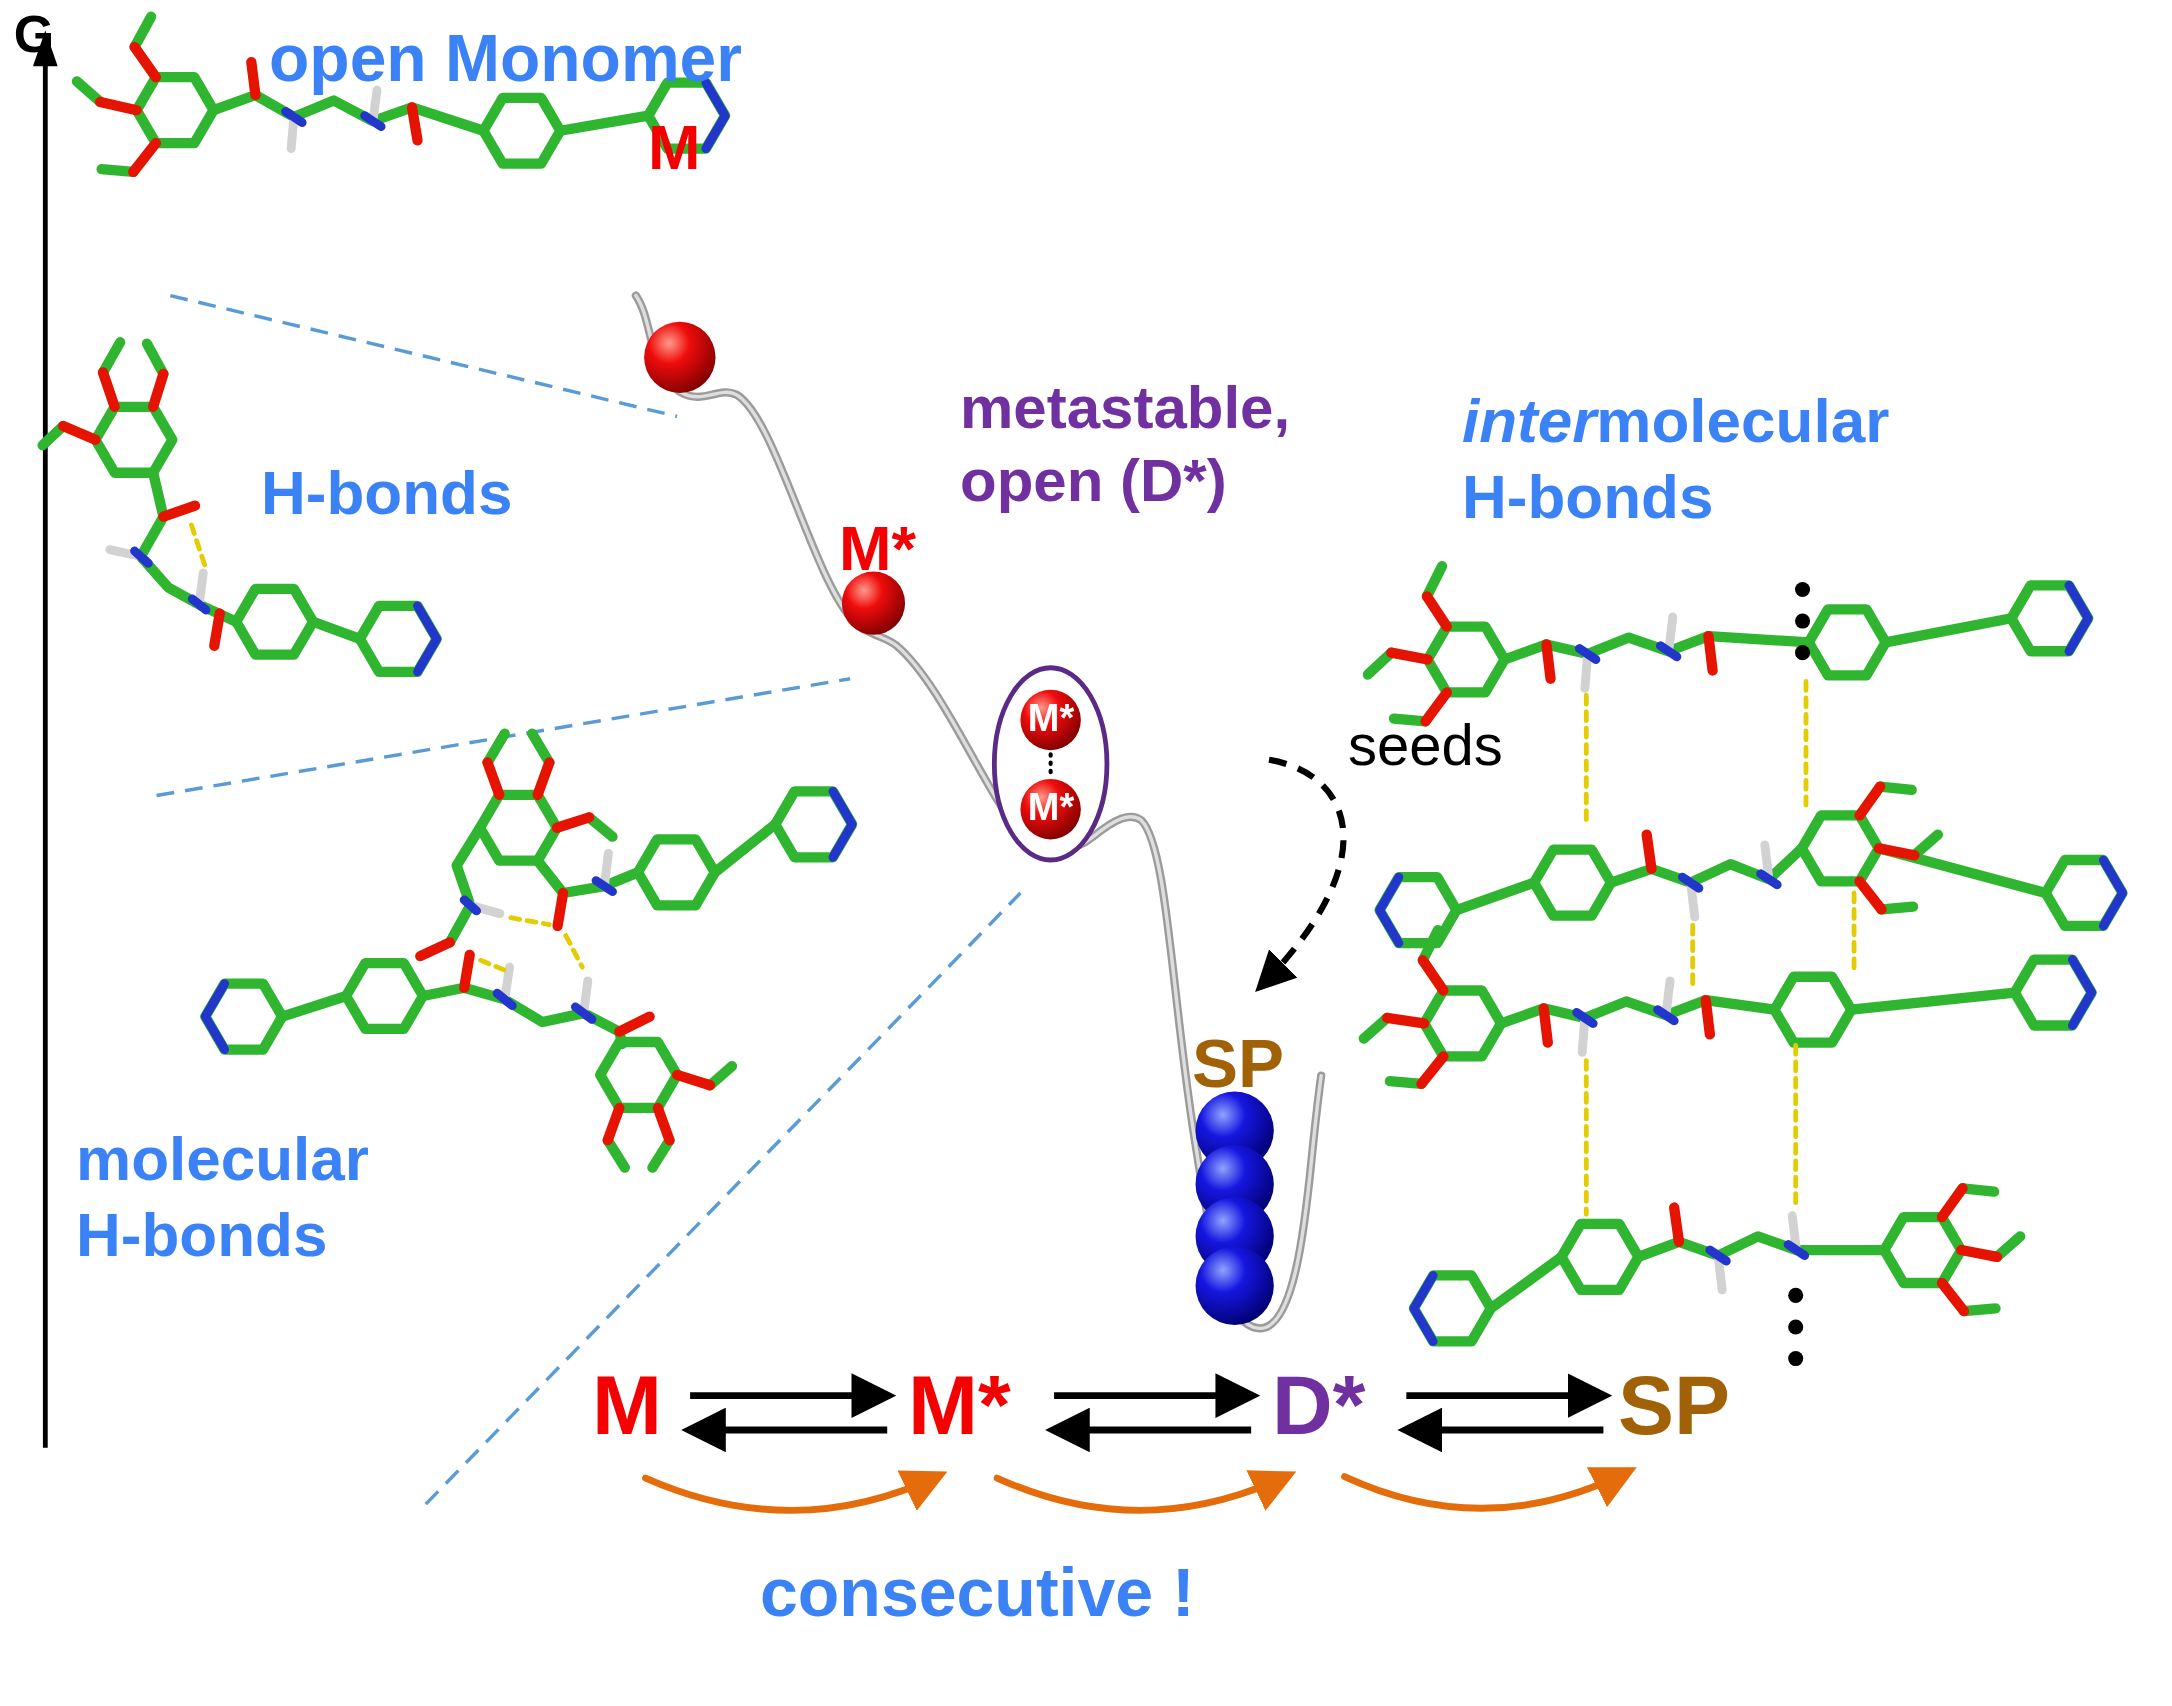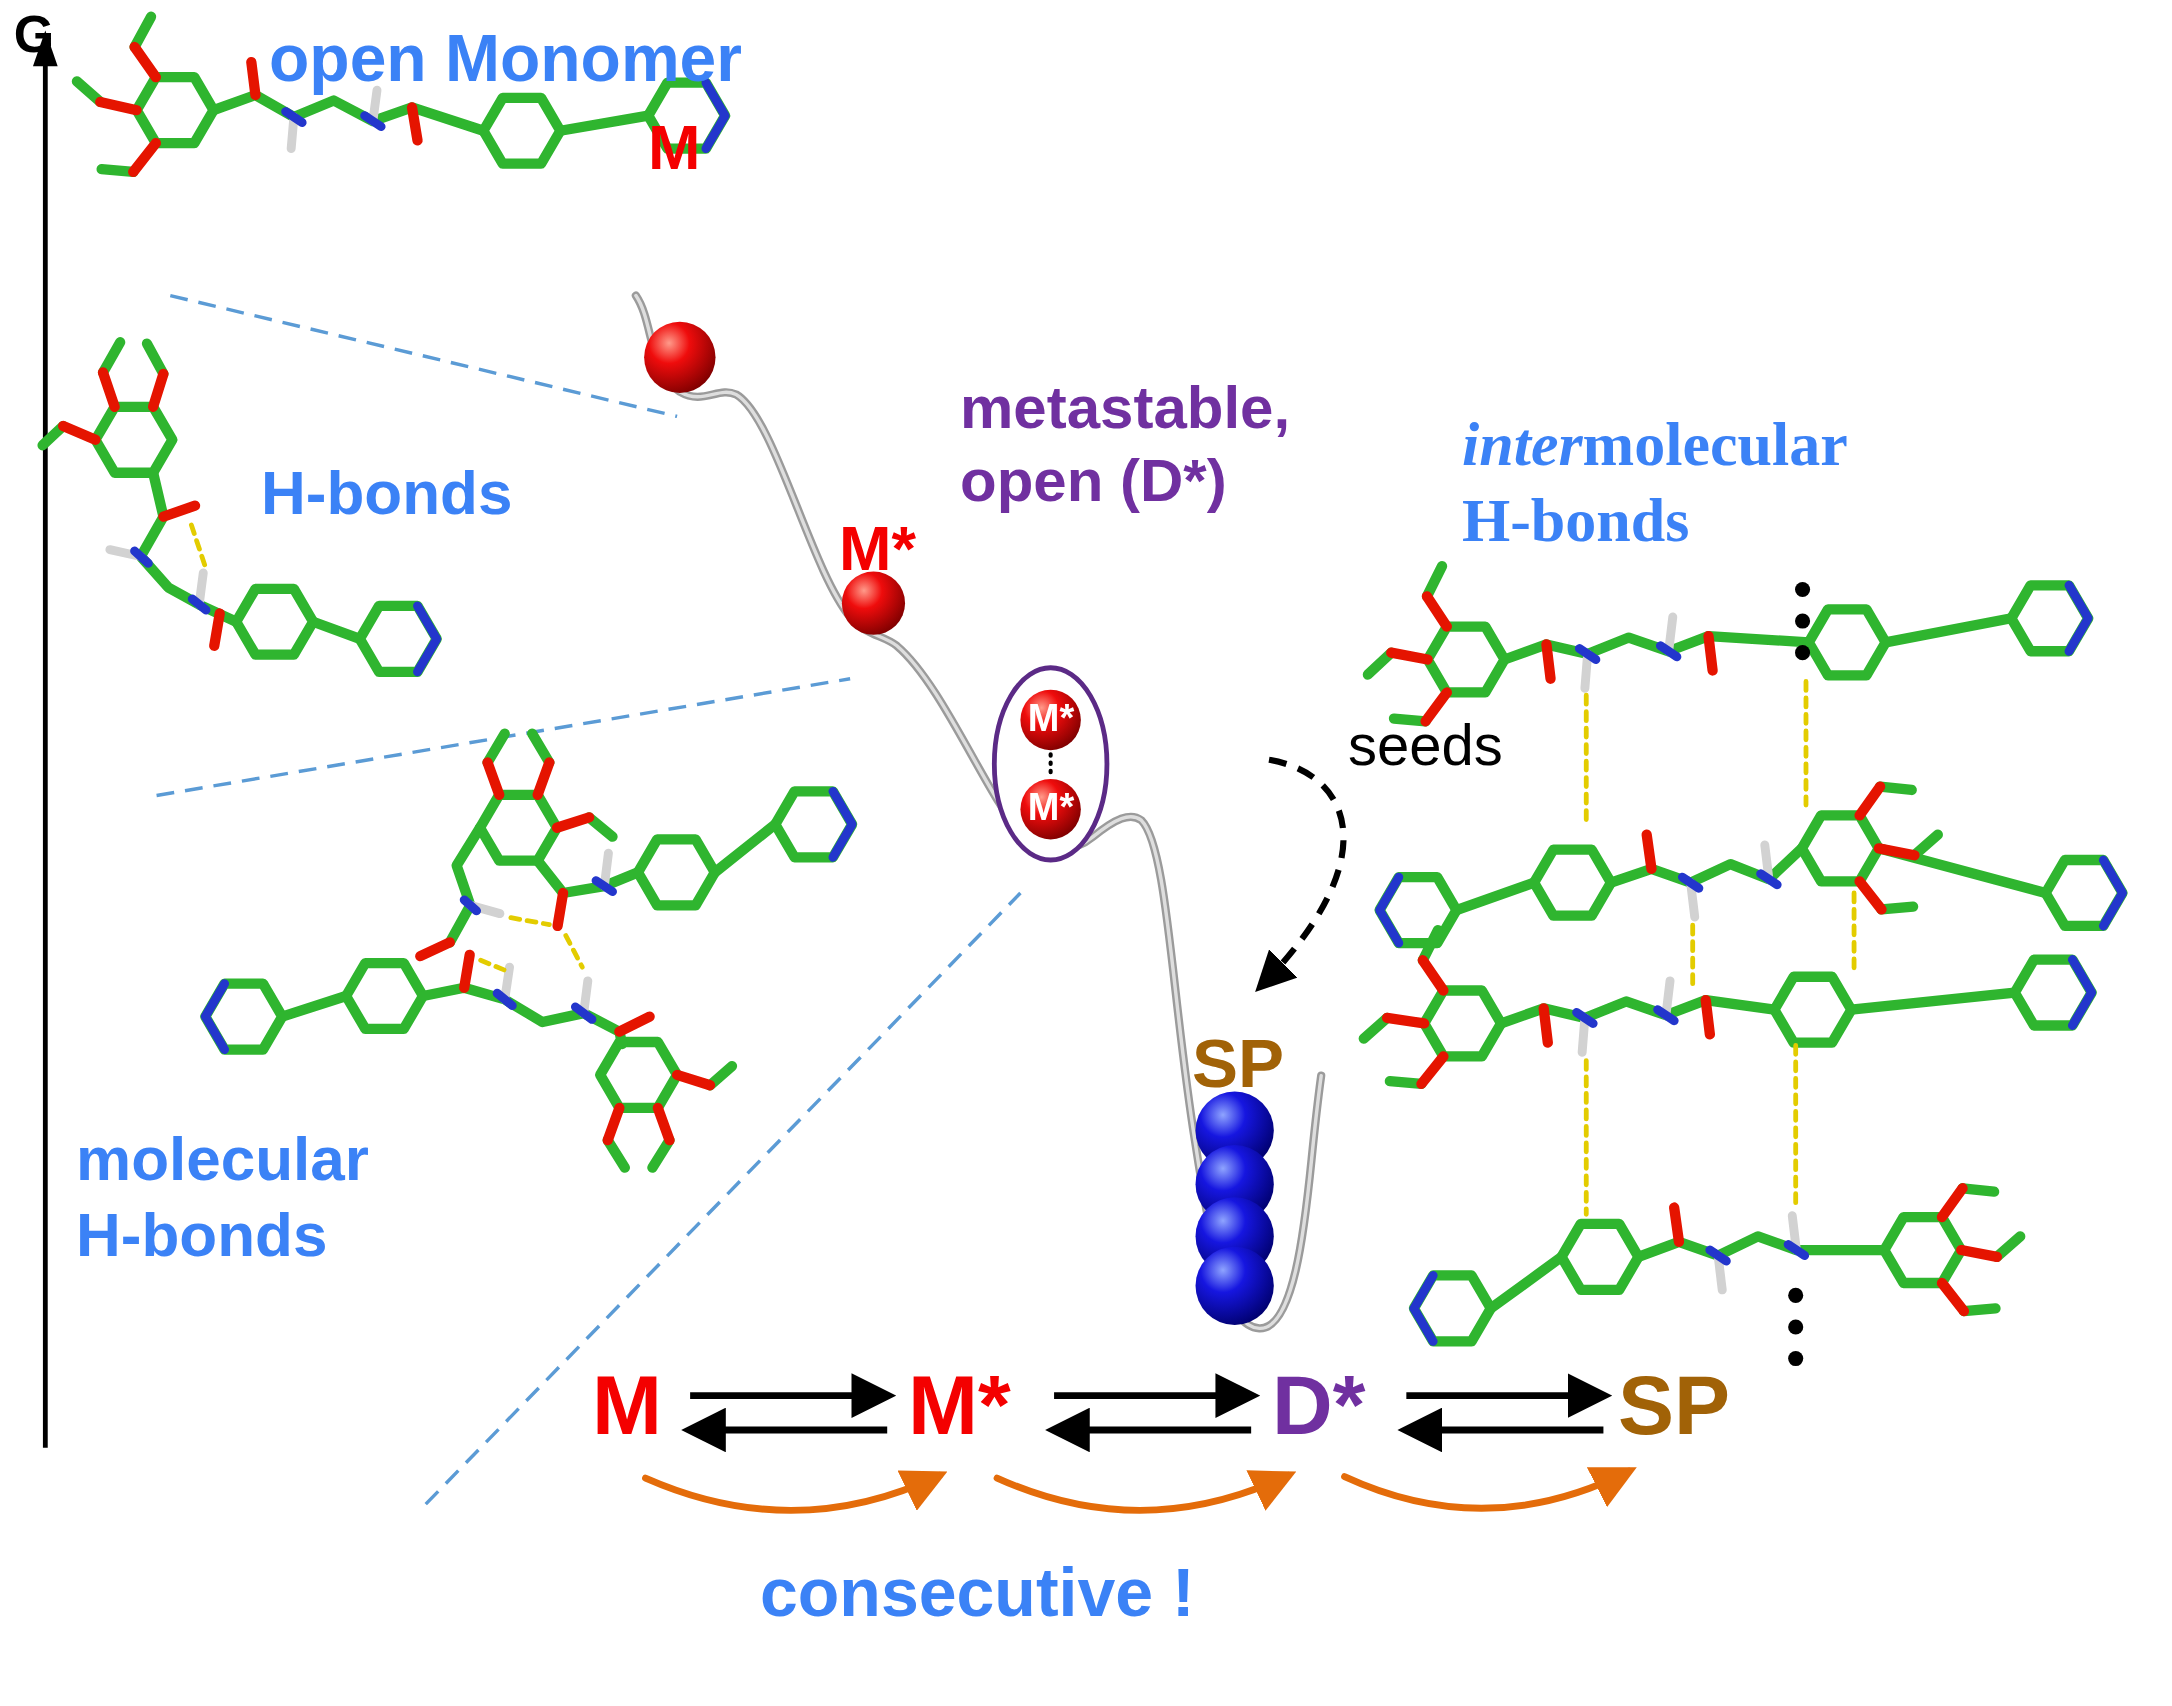--- a/index.html
+++ b/index.html
@@ -337,21 +337,21 @@
 
 <div class="lbl ctr orange" style="left:261px; top:448px; width:543px; font-size:62px;">
   <div class="nowrap">H-bonds</div>
 </div>
 
 <div class="lbl ctr purple" style="left:960px; top:371px; width:426px; font-size:60px;">
   <div class="nowrap">metastable,</div>
   <div class="nowrap">open (D*)</div>
 </div>
 
-<div class="lbl ctr orange" style="left:1462px; top:400px; width:604px; font-size:62px;font-family:Liberation Serif, serif;">
+<div class="lbl ctr orange" style="left:1462px; top:376px; width:604px; font-size:62px;">
   <div class="nowrap"><span class="it">inter</span><span>molecular</span></div>
   <div class="nowrap">H-bonds</div>
 </div>
 
 <div class="lbl nowrap" style="left:1348px; top:710px; font-size:58px; font-weight:400;">seeds</div>
 
 <div class="lbl nowrap red" style="left:648px; top:109px; font-size:63px;">M</div>
 
 <div class="lbl nowrap red" style="left:839px; top:510px; font-size:63px;">M*</div>
 

